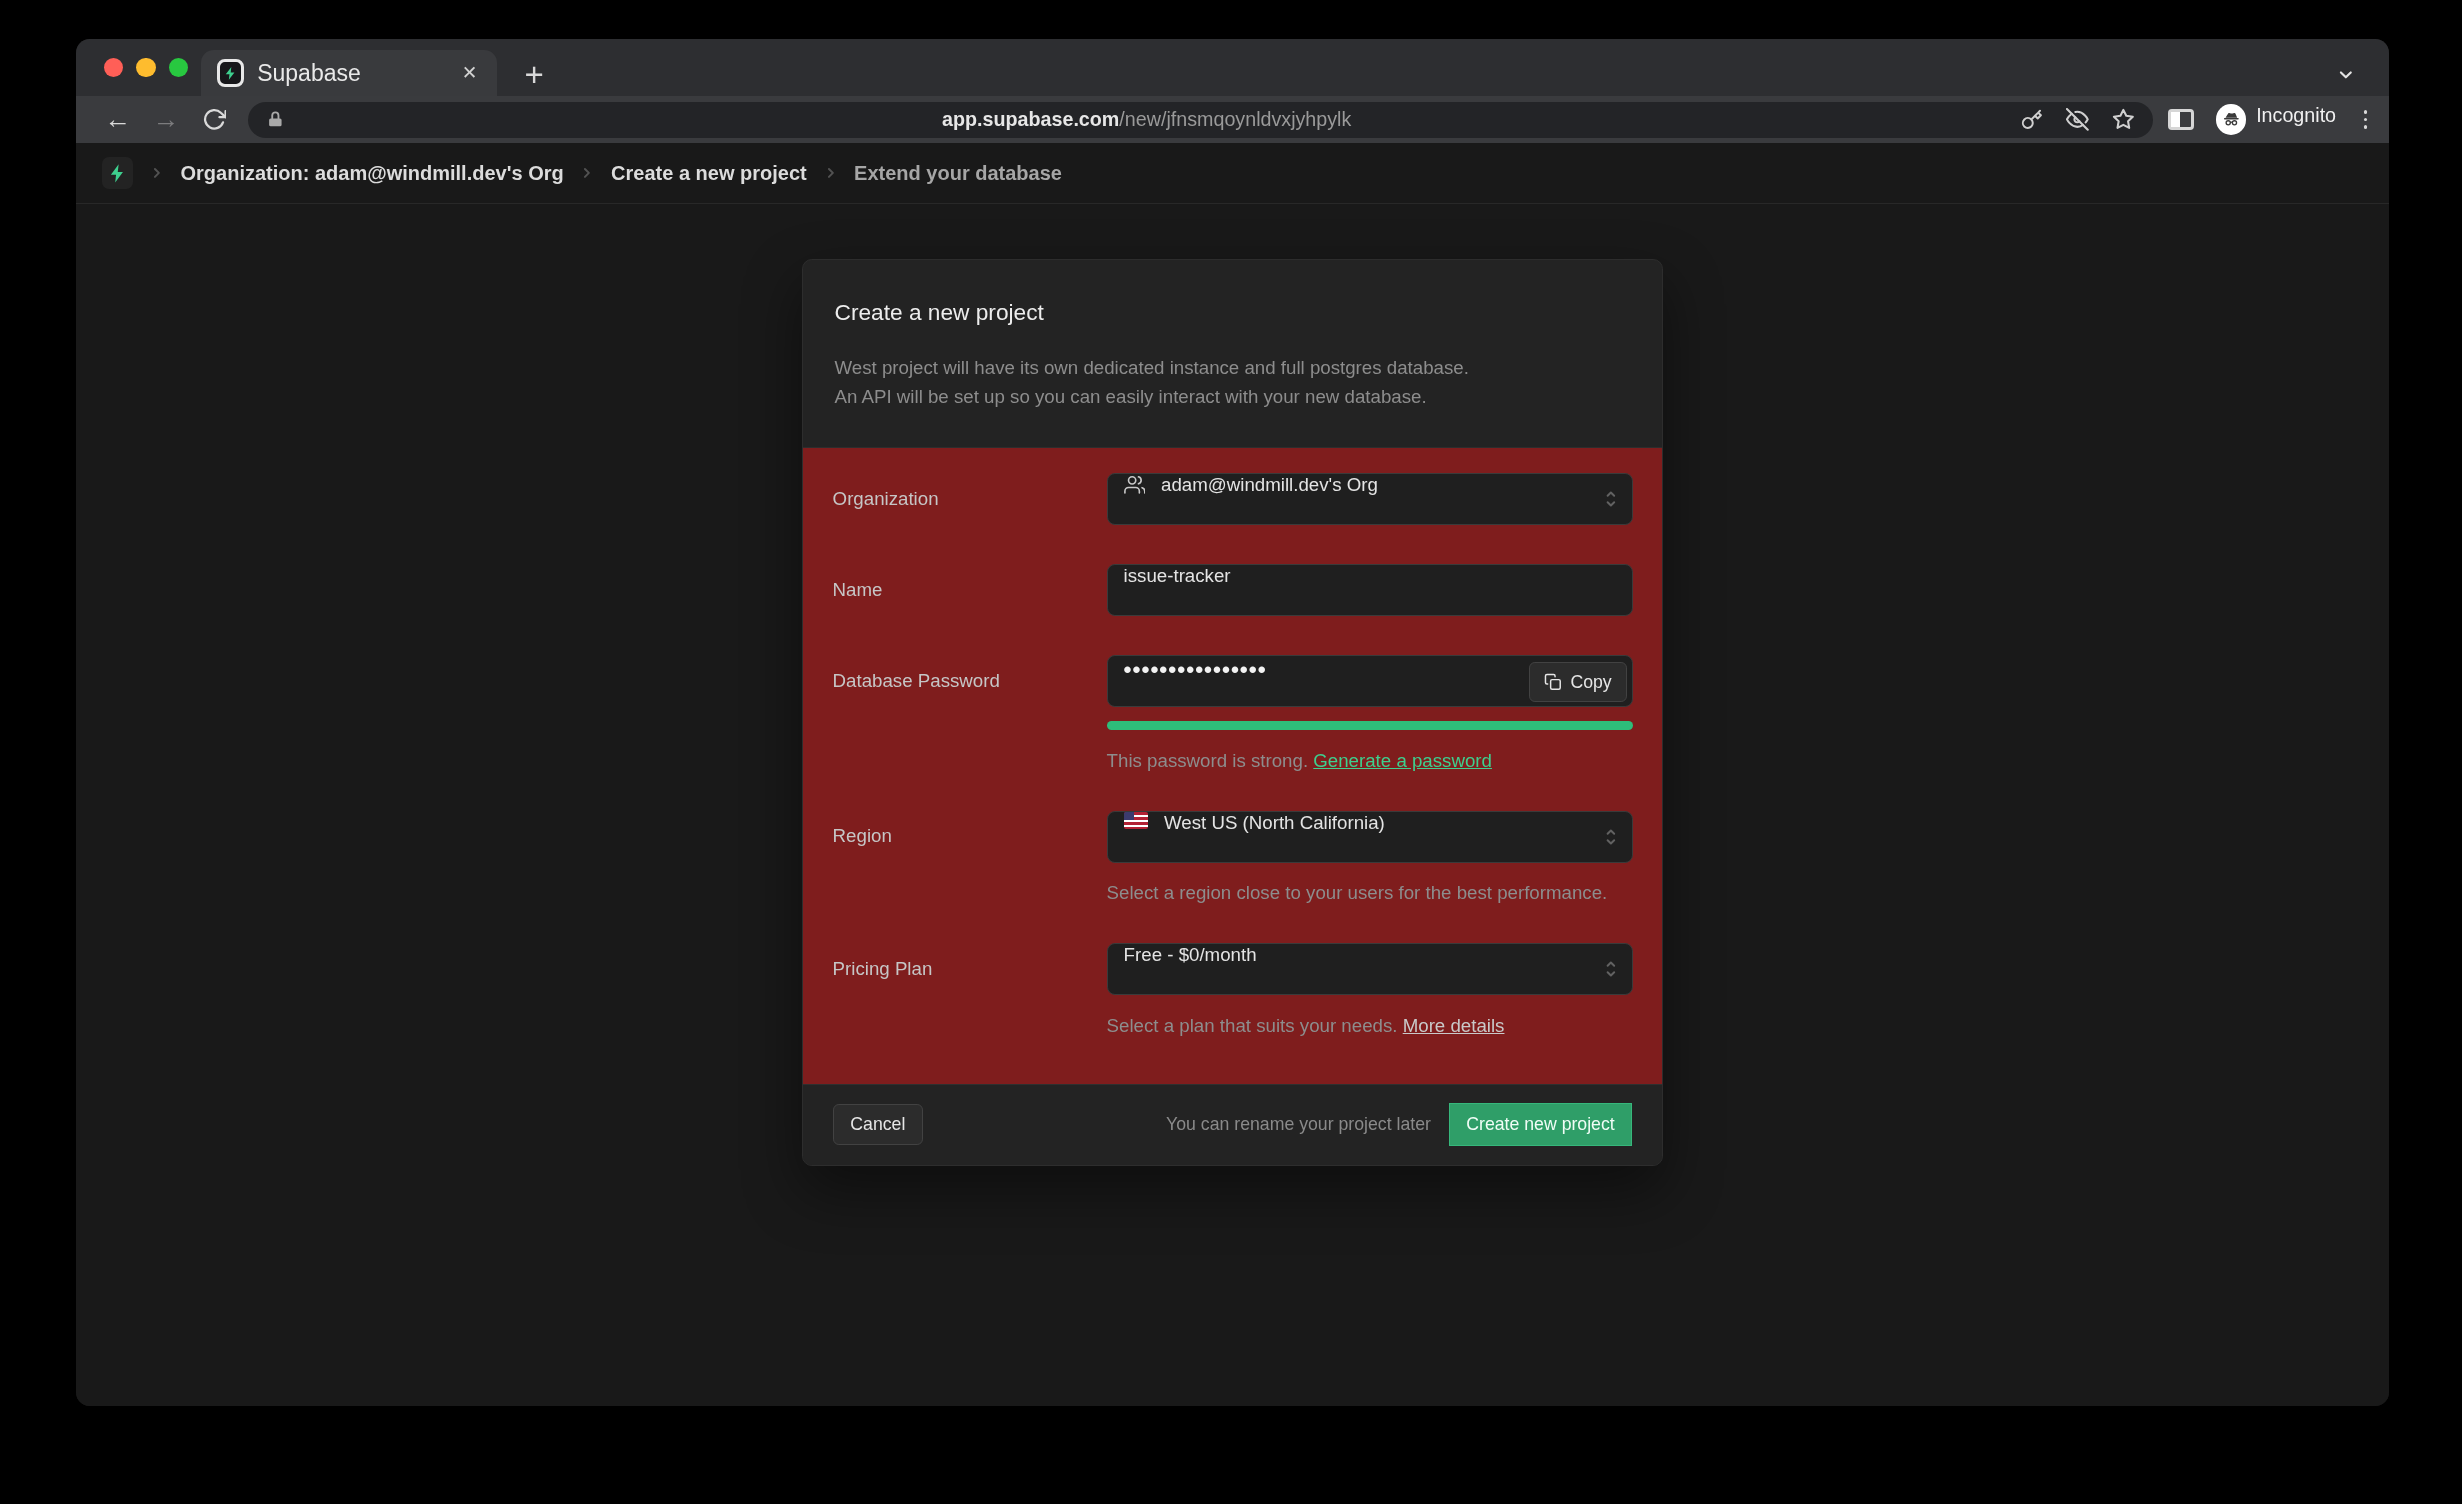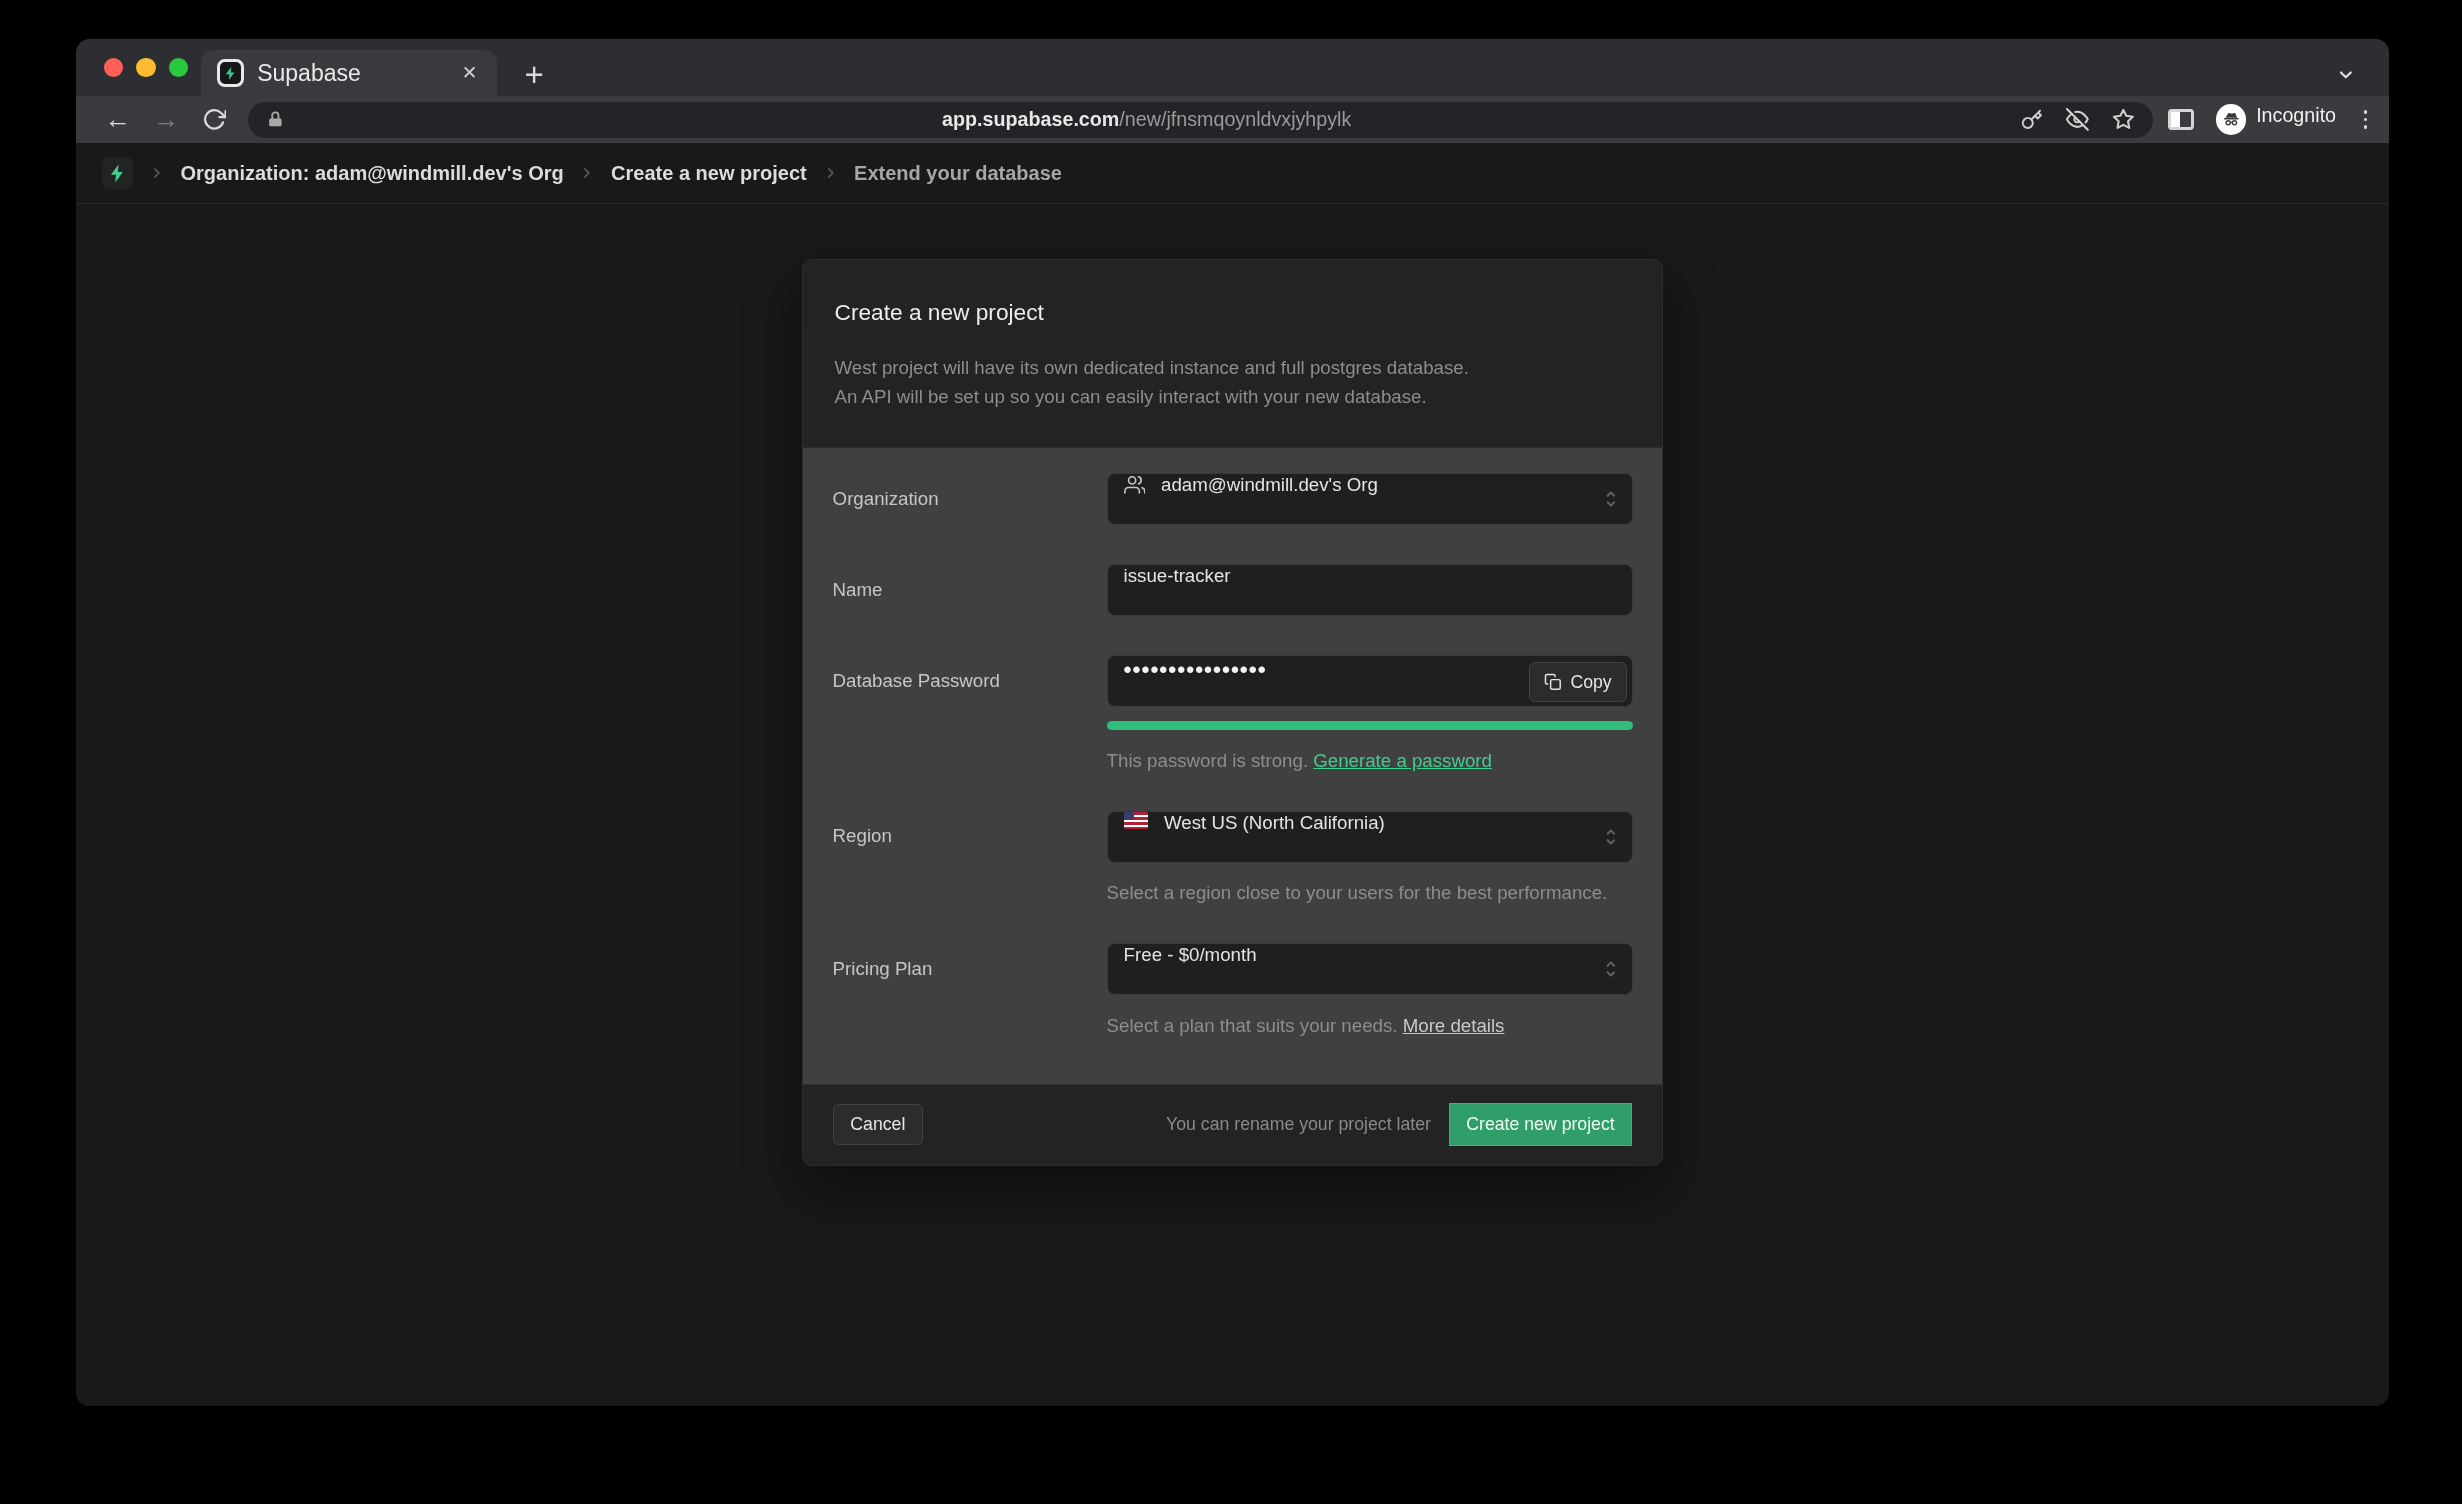--- a/index.html
+++ b/index.html
@@ -55,21 +55,21 @@
   .crumb { font-size:20px; color:#dcdcdc; white-space:nowrap;font-weight:bold; }
   .crumb.dim { color:#a6a6a6; }
 
   
   .modal { width:861px; margin:55px auto 0; border-radius:9.9px; border:1px solid #2d2d2d;
            background:#232323; box-shadow:0 24.6px 59px rgba(0,0,0,.45); overflow:hidden; }
   .modal-header { padding:39px 31.5px 35px; }
   .modal-title { font-size:22.7px; font-weight:500; color:#ededed; }
   .modal-desc { margin-top:27.6px; font-size:18.7px; color:#8d8d8d; line-height:1.55; }
 
-  .modal-body { background:#404040; border-top:1px solid #2d2d2d; padding:25.6px 28.6px 7.9px 29.6px; }
+  .modal-body { background:#7f1d1d; border-top:1px solid #2d2d2d; padding:25.6px 28.6px 7.9px 29.6px; }
   .row { display:flex; margin-bottom:39px; }
   .row-label { width:274px; flex:0 0 274px; padding-top:14.8px; font-size:18.7px; color:#c6c6c6; }
   .row-control { flex:1; position:relative; }
 
   .field { height:52px; background:#1f1f1f; border:1px solid #3a3a3a; border-radius:7.9px;
            display:flex; align-items:flex-start; padding:0 16px; font-size:18.7px; color:#e4e4e4; position:relative; }
   .field .ficon { display:flex; color:#c9c9c9; margin-right:15.8px; flex:0 0 auto; }
   .select-chevrons { position:absolute; right:13.8px; top:50%; transform:translateY(-50%); color:#616161; display:flex; }
   .txt-input { flex:1; background:transparent; border:none; outline:none; color:#e4e4e4;
                font-size:18.7px; font-family:"Liberation Sans", sans-serif; }

